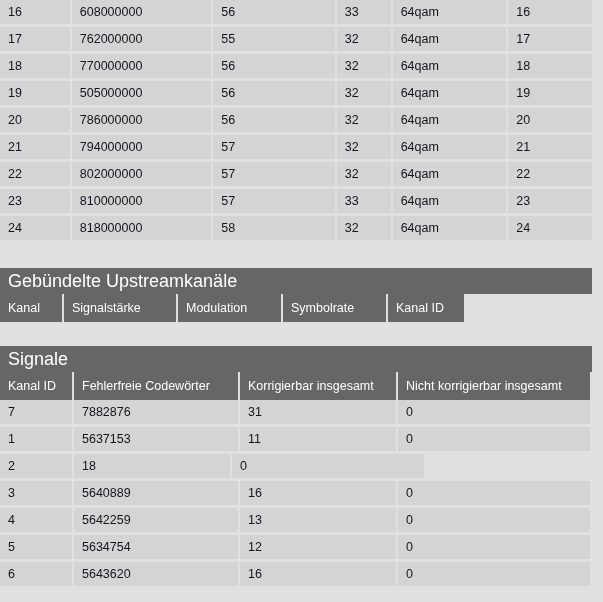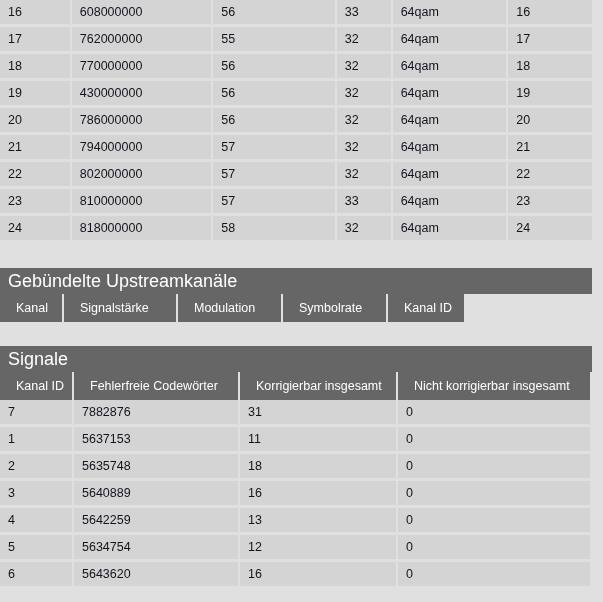--- a/index.html
+++ b/index.html
@@ -38,21 +38,21 @@
   .hdr-row {
     display: flex;
     width: 592px;
     height: 28px;
     gap: 2px;
   }
   .hdr-cell {
     background: #666666;
     color: #ffffff;
     line-height: 28px;
-    padding: 0 16px;
+    padding: 0 8px;
     box-sizing: border-box;
     white-space: nowrap;
     overflow: hidden;
     font-size: 12.5px;
   }
 
   .data-row {
     display: flex;
     width: 592px;
     height: 24px;
@@ -122,21 +122,21 @@
       <div class="data-row">
         <div class="data-cell ds-c0">18</div>
         <div class="data-cell ds-c1">770000000</div>
         <div class="data-cell ds-c2">56</div>
         <div class="data-cell ds-c3">32</div>
         <div class="data-cell ds-c4">64qam</div>
         <div class="data-cell ds-c5">18</div>
       </div>
       <div class="data-row">
         <div class="data-cell ds-c0">19</div>
-        <div class="data-cell ds-c1">430000000</div>
+        <div class="data-cell ds-c1">505000000</div>
         <div class="data-cell ds-c2">56</div>
         <div class="data-cell ds-c3">32</div>
         <div class="data-cell ds-c4">64qam</div>
         <div class="data-cell ds-c5">19</div>
       </div>
       <div class="data-row">
         <div class="data-cell ds-c0">20</div>
         <div class="data-cell ds-c1">786000000</div>
         <div class="data-cell ds-c2">56</div>
         <div class="data-cell ds-c3">32</div>
@@ -205,21 +205,20 @@
           <div class="data-cell sg-c3">0</div>
         </div>
         <div class="data-row">
           <div class="data-cell sg-c0">1</div>
           <div class="data-cell sg-c1">5637153</div>
           <div class="data-cell sg-c2">11</div>
           <div class="data-cell sg-c3">0</div>
         </div>
         <div class="data-row">
           <div class="data-cell sg-c0">2</div>
-          <div class="data-cell sg-c1">5635748</div>
           <div class="data-cell sg-c2">18</div>
           <div class="data-cell sg-c3">0</div>
         </div>
         <div class="data-row">
           <div class="data-cell sg-c0">3</div>
           <div class="data-cell sg-c1">5640889</div>
           <div class="data-cell sg-c2">16</div>
           <div class="data-cell sg-c3">0</div>
         </div>
         <div class="data-row">

